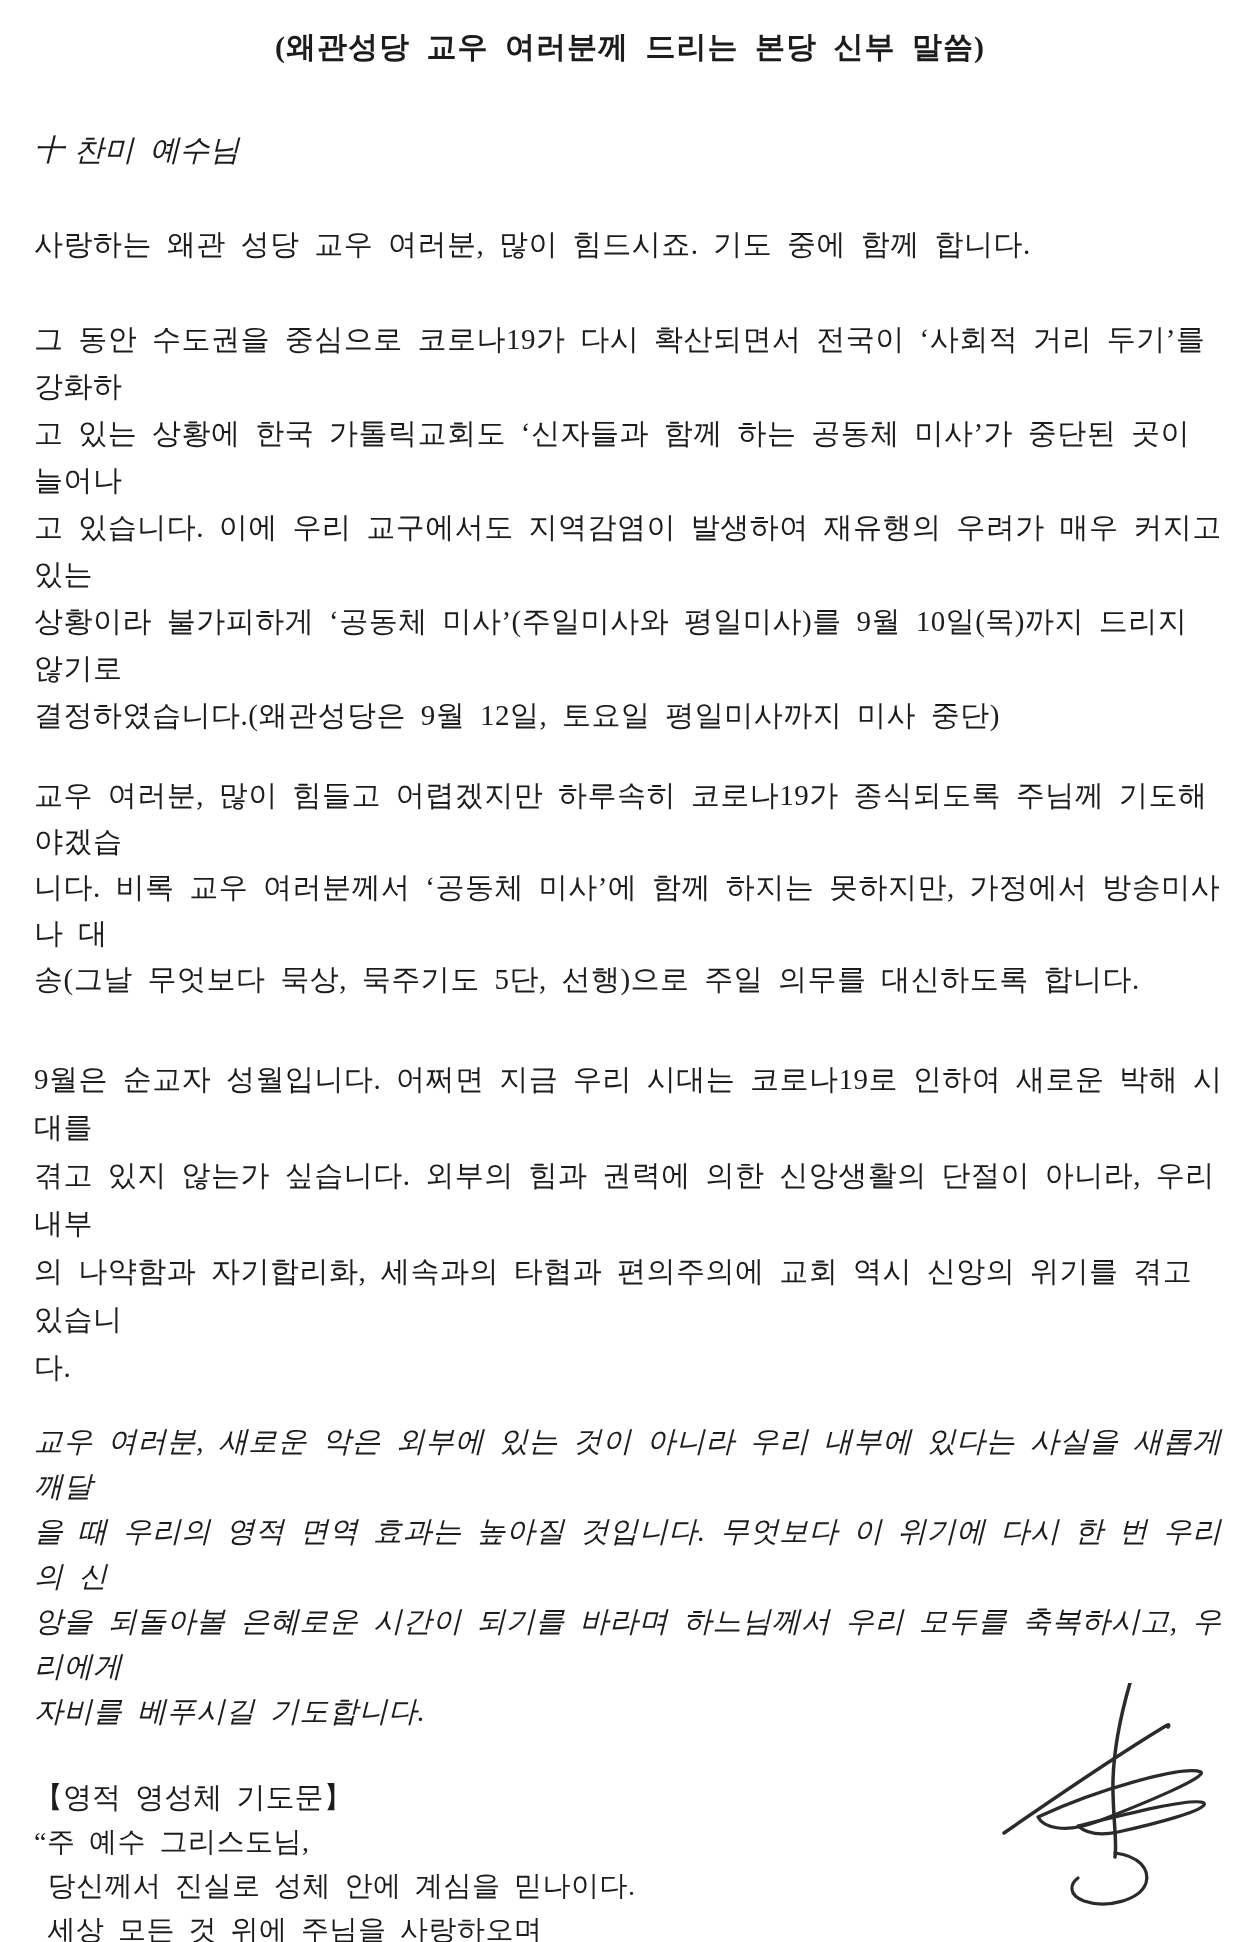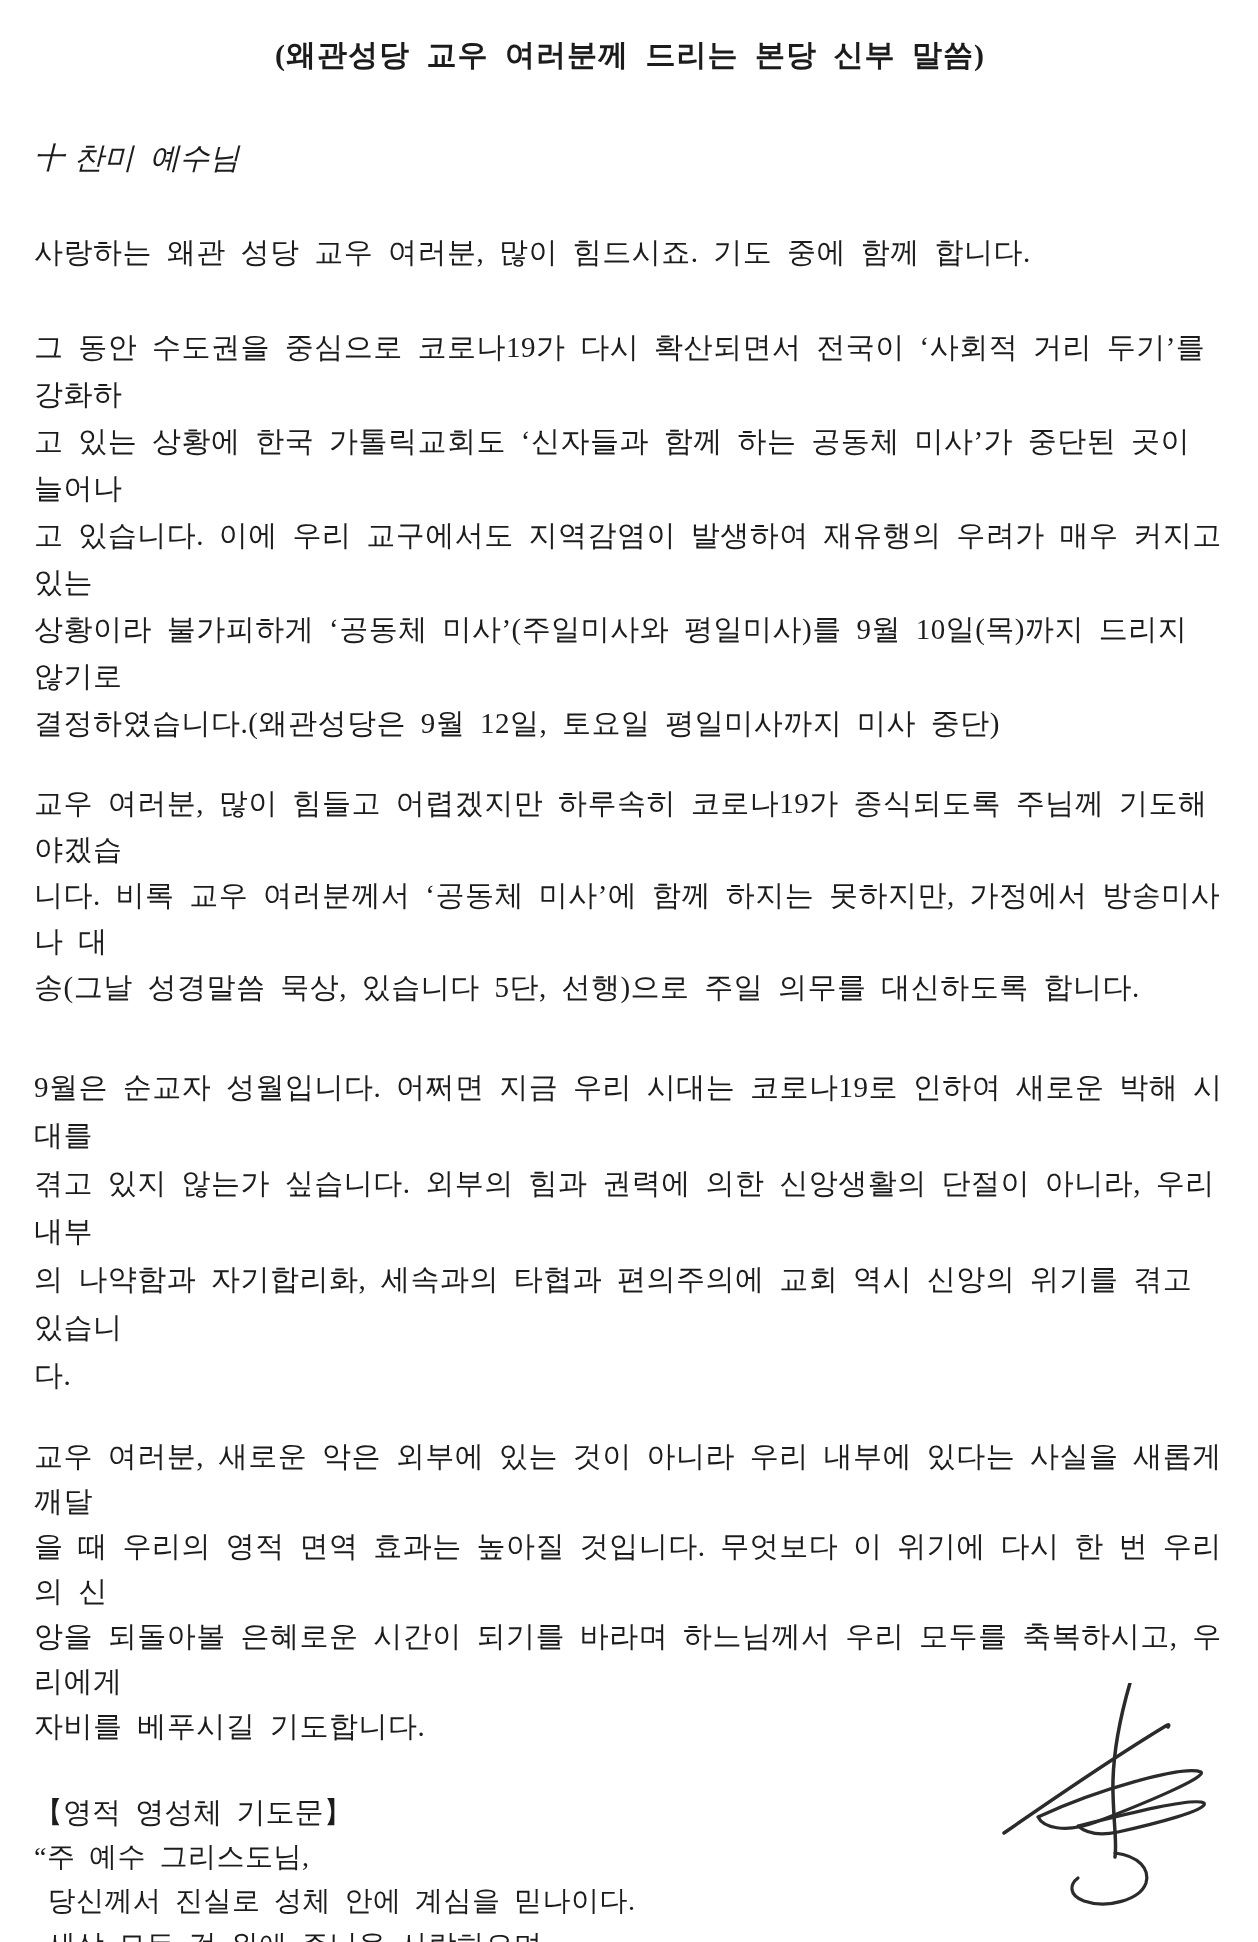--- a/index.html
+++ b/index.html
@@ -8,21 +8,21 @@
     height: 1942px;
     background: #ffffff;
     color: #1c1c1c;
     font-family: "Liberation Serif", "DejaVu Serif", serif;
     position: relative;
     overflow: hidden;
   }
   .page {
     position: absolute;
     inset: 0;
-    padding: 32px 32px 0 34px;
+    padding: 24px 32px 0 34px;
     box-sizing: border-box;
   }
   .title {
     text-align: center;
     font-size: 30px;
     font-weight: bold;
     letter-spacing: 1px;
     word-spacing: 8px;
     line-height: 46px;
   }
@@ -42,21 +42,21 @@
     font-size: 29px;
     line-height: 47px;
     letter-spacing: 0.5px;
     word-spacing: 7px;
     white-space: pre-wrap;
   }
   .intro   { margin-top: 48px; }
   .para-1  { margin-top: 48px; }
   .para-2  { margin-top: 33px; line-height: 46px; }
   .para-3  { margin-top: 53px; line-height: 48px; }
-  .para-4  { margin-top: 35px; line-height: 45px; }
+  .para-4  { margin-top: 28px; line-height: 45px; font-style: italic; }
   .prayer-heading {
     margin-top: 40px;
     font-size: 29px;
     line-height: 46px;
     word-spacing: 7px;
   }
   .prayer-lines {
     font-size: 28px;
     line-height: 44px;
     letter-spacing: 0.5px;
@@ -86,21 +86,21 @@
   <div class="line intro">사랑하는 왜관 성당 교우 여러분, 많이 힘드시죠. 기도 중에 함께 합니다.</div>
 
   <div class="para para-1">그 동안 수도권을 중심으로 코로나19가 다시 확산되면서 전국이 ‘사회적 거리 두기’를 강화하
 고 있는 상황에 한국 가톨릭교회도 ‘신자들과 함께 하는 공동체 미사’가 중단된 곳이 늘어나
 고 있습니다. 이에 우리 교구에서도 지역감염이 발생하여 재유행의 우려가 매우 커지고 있는
 상황이라 불가피하게 ‘공동체 미사’(주일미사와 평일미사)를 9월 10일(목)까지 드리지 않기로
 결정하였습니다.(왜관성당은 9월 12일, 토요일 평일미사까지 미사 중단)</div>
 
   <div class="para para-2">교우 여러분, 많이 힘들고 어렵겠지만 하루속히 코로나19가 종식되도록 주님께 기도해야겠습
 니다. 비록 교우 여러분께서 ‘공동체 미사’에 함께 하지는 못하지만, 가정에서 방송미사나 대
-송(그날 성경말씀 묵상, 있습니다 5단, 선행)으로 주일 의무를 대신하도록 합니다.</div>
+송(그날 무엇보다 묵상, 묵주기도 5단, 선행)으로 주일 의무를 대신하도록 합니다.</div>
 
   <div class="para para-3">9월은 순교자 성월입니다. 어쩌면 지금 우리 시대는 코로나19로 인하여 새로운 박해 시대를
 겪고 있지 않는가 싶습니다. 외부의 힘과 권력에 의한 신앙생활의 단절이 아니라, 우리 내부
 의 나약함과 자기합리화, 세속과의 타협과 편의주의에 교회 역시 신앙의 위기를 겪고 있습니
 다.</div>
 
   <div class="para para-4">교우 여러분, 새로운 악은 외부에 있는 것이 아니라 우리 내부에 있다는 사실을 새롭게 깨달
 을 때 우리의 영적 면역 효과는 높아질 것입니다. 무엇보다 이 위기에 다시 한 번 우리의 신
 앙을 되돌아볼 은혜로운 시간이 되기를 바라며 하느님께서 우리 모두를 축복하시고, 우리에게
 자비를 베푸시길 기도합니다.</div>

